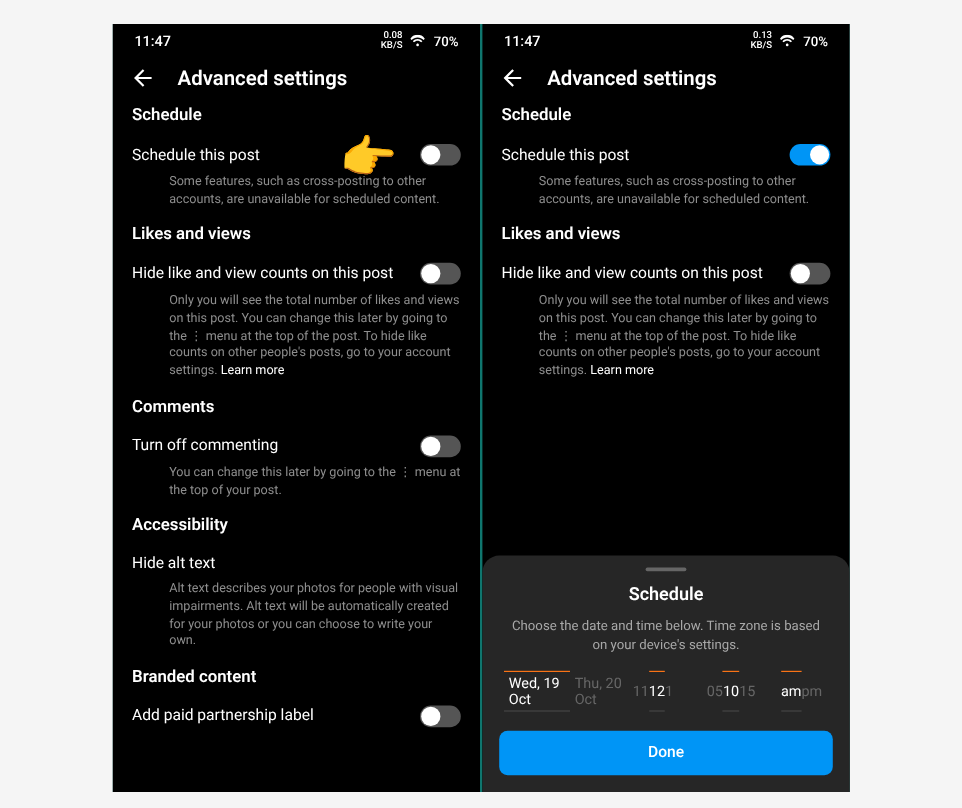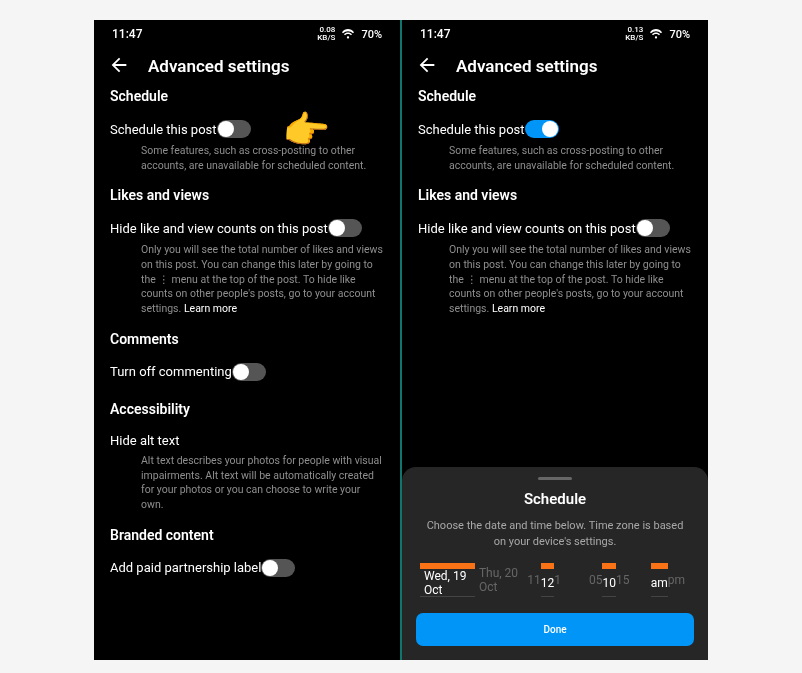--- a/index.html
+++ b/index.html
@@ -56,21 +56,21 @@
   }
   .section-title {
     font-size: 14px;
     font-weight: 600;
     margin-top: 14px;
     margin-bottom: 8px;
   }
   .section-title.first { margin-top: 0; }
   .row {
     display: flex;
-    justify-content: flex-start;
+    justify-content: space-between;
     align-items: center;
     padding: 8px 0 6px;
   }
   .row-label {
     font-size: 13px;
     color: #fff;
   }
   .desc {
     font-size: 10.5px;
     color: #8e8e8e;
@@ -157,30 +157,30 @@
     height: 34px;
     display: flex;
     align-items: center;
     justify-content: center;
     font-size: 12px;
     color: #666;
   }
   .picker-col.date .picker-cell { justify-content: flex-start; padding-left: 4px; }
   .picker-cell.selected {
     color: #fff;
-    border-top: 6px solid #f97316;
+    border-top: 1px solid #f97316;
     border-bottom: 1px solid #444;
   }
   .done-btn {
     background: #0095f6;
     color: #fff;
     text-align: center;
     padding: 11px 0;
     border-radius: 7px;
-    font-size: 10px;
+    font-size: 13px;
     font-weight: 500;
   }
 </style>
 </head>
 <body>
 
 <div class="container">
 
   <div class="phone">
     <div class="status-bar">
@@ -226,20 +226,21 @@
       </div>
       <div class="desc"><span>Only you will see the total number of likes and views on this post. You can change this later by going to the ⋮ menu at the top of the post. To hide like counts on other people's posts, go to your account settings. </span><span class="learn-more">Learn more</span></div>
 
       <div class="section-title">Comments</div>
       <div class="row">
         <span class="row-label">Turn off commenting</span>
         <div class="toggle">
             <div class="knob"></div>
           </div>
       </div>
+      <div class="desc">You can change this later by going to the ⋮ menu at the top of your post.</div>
 
       <div class="section-title">Accessibility</div>
       <div class="row">
         <span class="row-label">Hide alt text</span>
       </div>
       <div class="desc">Alt text describes your photos for people with visual impairments. Alt text will be automatically created for your photos or you can choose to write your own.</div>
 
       <div class="section-title">Branded content</div>
       <div class="row">
         <span class="row-label">Add paid partnership label</span>

